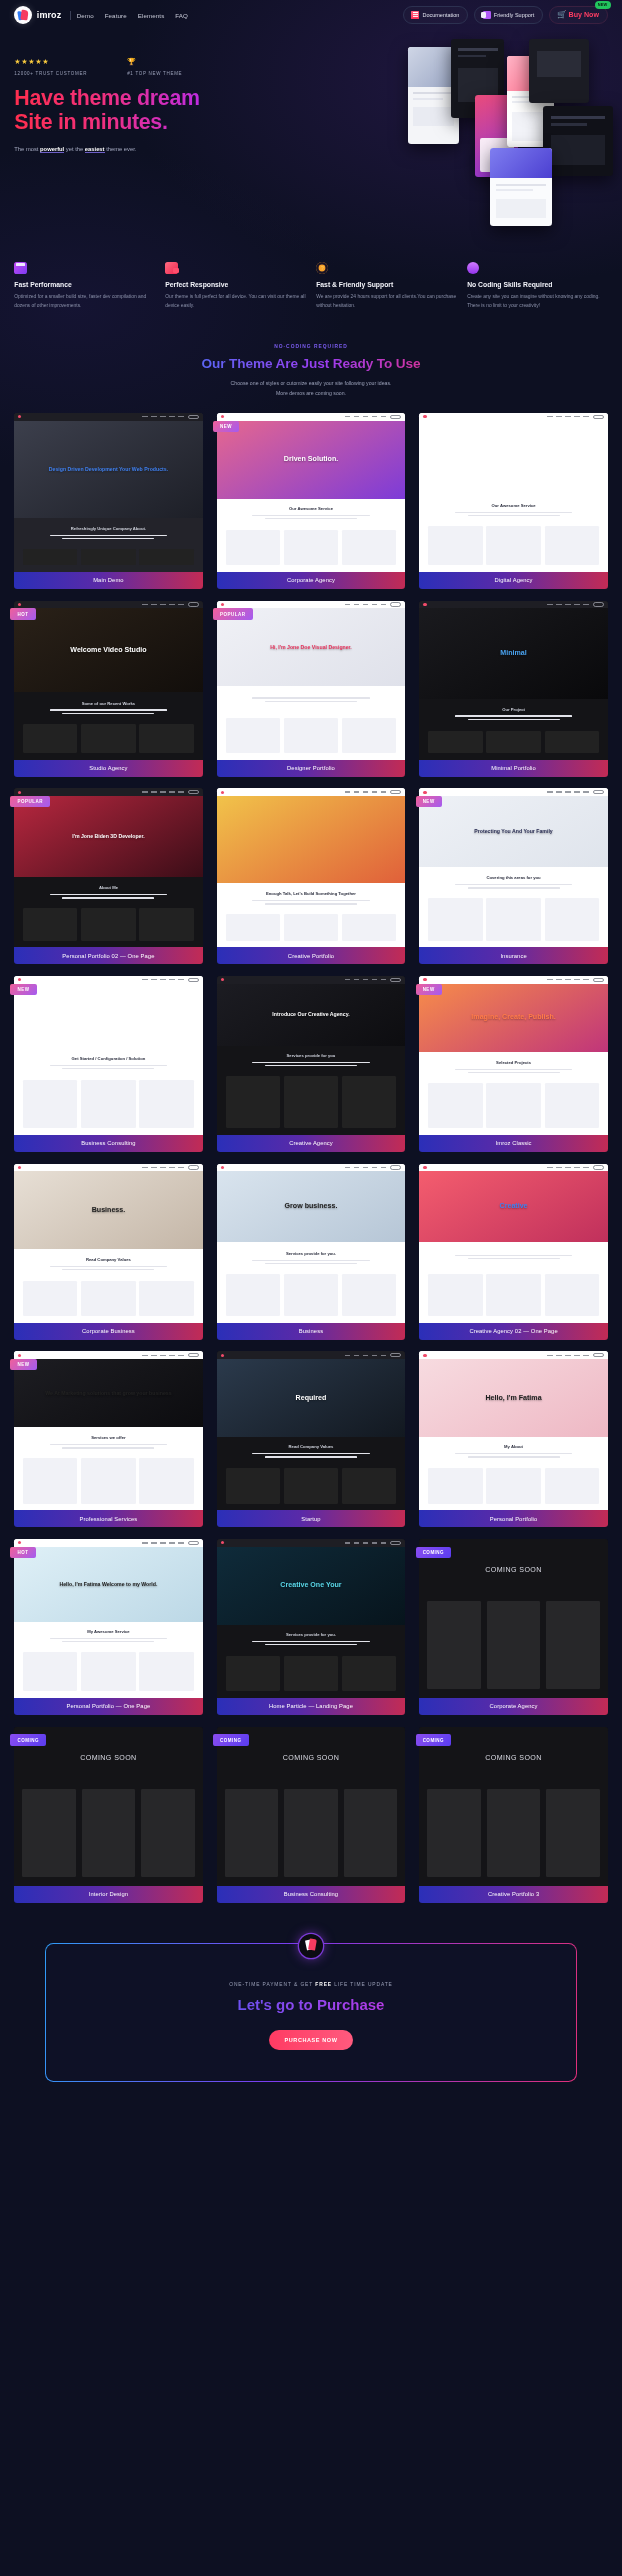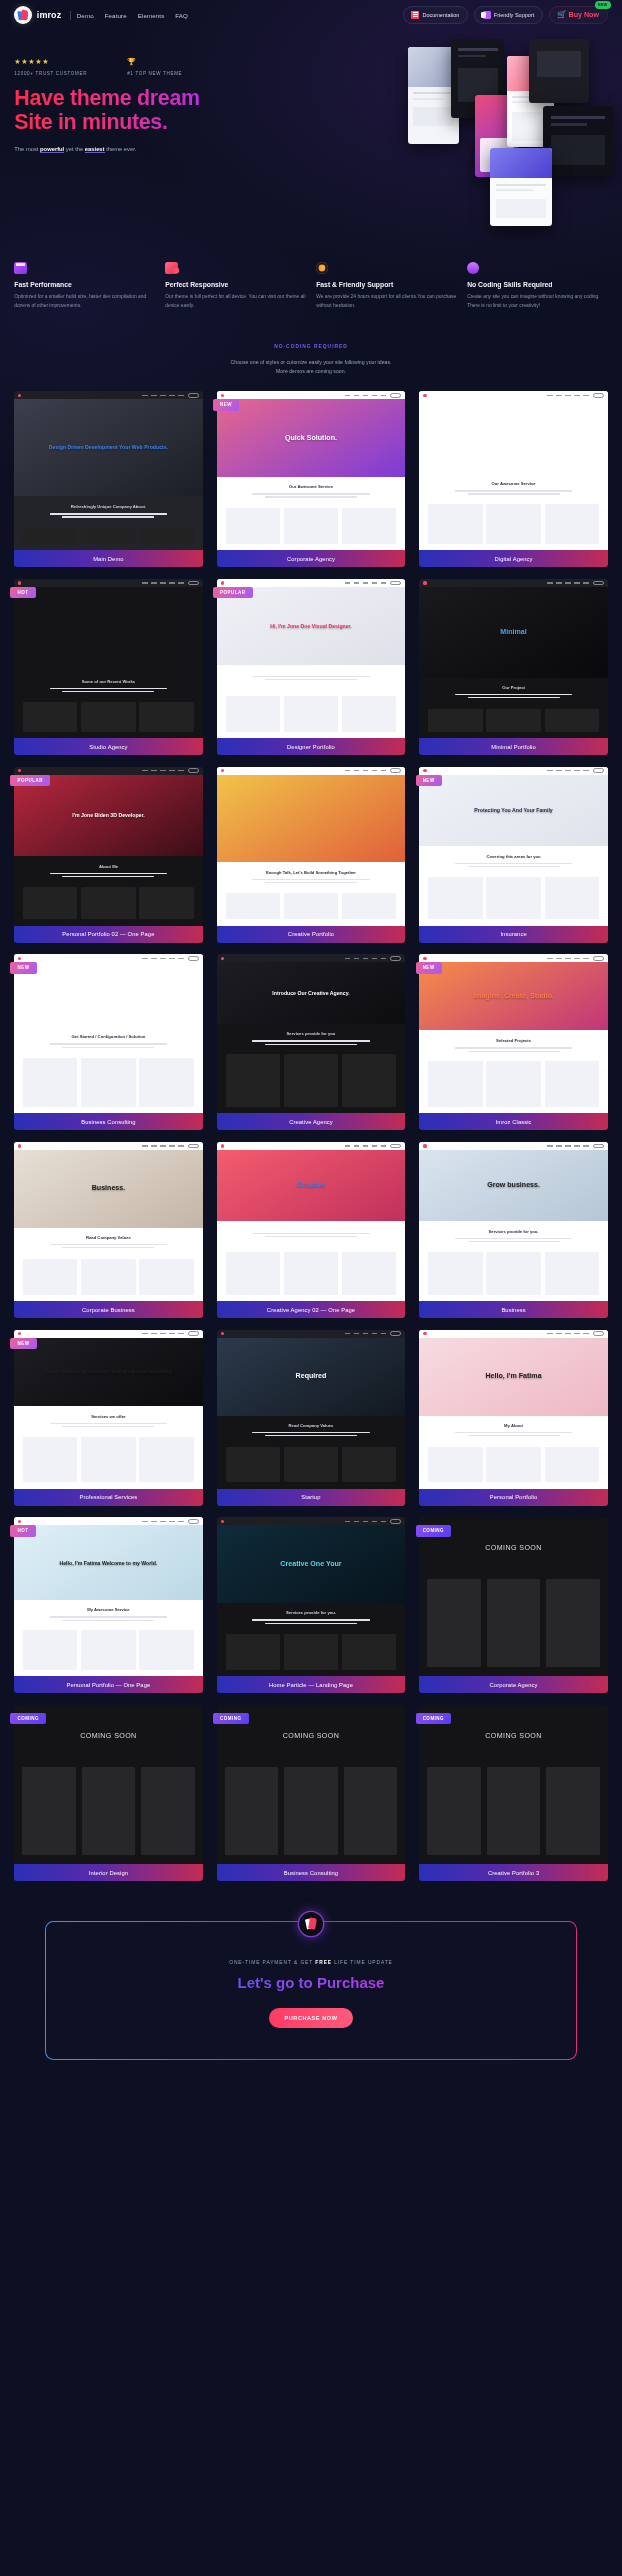--- a/index.html
+++ b/index.html
@@ -270,20 +270,21 @@
   </div>
   <div class="feat">
     <div class="feat-ic fi-code"></div>
     <h3>No Coding Skills Required</h3>
     <p>Create any site you can imagine without knowing any coding. There is no limit to your creativity!</p>
   </div>
 </section>
 
 <section class="sec-head">
   <div class="eyebrow">NO-CODING REQUIRED</div>
+  <div class="sec-title">Our Theme Are Just Ready To Use</div>
   <div class="sec-sub">
     <span>Choose one of styles or cutomize easily your site following your ideas.</span><br>
     <span>More demos are coming soon.</span>
   </div>
 </section>
 
 <section class="grid" id="demo-grid">
     <div class="card">
       <div class="card-shot dark">
         <div class="mock">
@@ -324,21 +325,21 @@
             <span class="mnav">
               <s></s>
               <s></s>
               <s></s>
               <s></s>
               <s></s>
             </span>
             <span class="pill"></span>
           </div>
           <div class="hero-block" style="top:7.8px;height:78px;background:linear-gradient(150deg,#e6678f,#7d3bd8);display:flex;align-items:center;justify-content:center;padding:0 9px;">
-            <div class="ctitle" style="font-size:7.1px;color:#fff;text-shadow:0 0.6px 1.9px rgba(0,0,0,.35);">Quick Solution.</div>
+            <div class="ctitle" style="font-size:7.1px;color:#fff;text-shadow:0 0.6px 1.9px rgba(0,0,0,.35);">Driven Solution.</div>
           </div>
           <div class="hero-block" style="top:93px;left:10.4px;right:10.4px;text-align:center;">
             <div style="font-size:4.2px;color:#2a2d3d;font-weight:700;margin-bottom:3.9px;">Our Awesome Service</div>
             <div class="ln" style="margin:0 auto 1.9px;width:70%;"></div>
             <div class="ln" style="margin:0 auto;width:55%;"></div>
           </div>
           <div class="hero-block" style="top:117px;left:9px;right:9px;bottom:6.5px;display:flex;gap:3.9px;">
             <span class="tile" style="flex:1;background:#f1f2f7;"></span>
             <span class="tile" style="flex:1;background:#f1f2f7;"></span>
             <span class="tile" style="flex:1;background:#f1f2f7;"></span>
@@ -383,20 +384,23 @@
             <span class="dot"></span>
             <span class="mnav">
               <s></s>
               <s></s>
               <s></s>
               <s></s>
               <s></s>
             </span>
             <span class="pill"></span>
           </div>
+          <div class="hero-block" style="top:7.8px;height:84px;background:linear-gradient(150deg,#2a2118,#120e0b);display:flex;align-items:center;justify-content:center;padding:0 9px;">
+            <div class="ctitle" style="font-size:7.1px;color:#fff;text-shadow:0 0.6px 1.9px rgba(0,0,0,.35);">Welcome Video Studio</div>
+          </div>
           <div class="hero-block" style="top:100px;left:10.4px;right:10.4px;text-align:center;">
             <div style="font-size:4.2px;color:#cfd2dc;font-weight:700;margin-bottom:3.9px;">Some of our Recent Works</div>
             <div class="ln" style="margin:0 auto 1.9px;width:70%;"></div>
             <div class="ln" style="margin:0 auto;width:55%;"></div>
           </div>
           <div class="hero-block" style="top:123px;left:9px;right:9px;bottom:6.5px;display:flex;gap:3.9px;">
             <span class="tile" style="flex:1;background:#222;"></span>
             <span class="tile" style="flex:1;background:#222;"></span>
             <span class="tile" style="flex:1;background:#222;"></span>
           </div>
@@ -631,21 +635,21 @@
             <span class="mnav">
               <s></s>
               <s></s>
               <s></s>
               <s></s>
               <s></s>
             </span>
             <span class="pill"></span>
           </div>
           <div class="hero-block" style="top:7.8px;height:68px;background:linear-gradient(150deg,#f78c4a,#c0357a);display:flex;align-items:center;justify-content:center;padding:0 9px;">
-            <div class="ctitle" style="font-size:7.1px;color:#ff7b4a;text-shadow:0 0.6px 1.9px rgba(0,0,0,.35);">Imagine, Create, Studio.</div>
+            <div class="ctitle" style="font-size:7.1px;color:#ff7b4a;text-shadow:0 0.6px 1.9px rgba(0,0,0,.35);">Imagine, Create, Publish.</div>
           </div>
           <div class="hero-block" style="top:84px;left:10.4px;right:10.4px;text-align:center;">
             <div style="font-size:4.2px;color:#2a2d3d;font-weight:700;margin-bottom:3.9px;">Selected Projects</div>
             <div class="ln" style="margin:0 auto 1.9px;width:70%;"></div>
             <div class="ln" style="margin:0 auto;width:55%;"></div>
           </div>
           <div class="hero-block" style="top:107px;left:9px;right:9px;bottom:6.5px;display:flex;gap:3.9px;">
             <span class="tile" style="flex:1;background:#f1f2f7;"></span>
             <span class="tile" style="flex:1;background:#f1f2f7;"></span>
             <span class="tile" style="flex:1;background:#f1f2f7;"></span>
@@ -692,67 +696,67 @@
             <span class="dot"></span>
             <span class="mnav">
               <s></s>
               <s></s>
               <s></s>
               <s></s>
               <s></s>
             </span>
             <span class="pill"></span>
           </div>
+          <div class="hero-block" style="top:7.8px;height:71px;background:linear-gradient(150deg,#d9e4ee,#b6c6d6);display:flex;align-items:center;justify-content:center;padding:0 9px;">
+            <div class="ctitle" style="font-size:7.1px;color:#222;text-shadow:0 0.6px 1.9px rgba(0,0,0,.35);">Grow business.</div>
+          </div>
+          <div class="hero-block" style="top:87px;left:10.4px;right:10.4px;text-align:center;">
+            <div style="font-size:4.2px;color:#2a2d3d;font-weight:700;margin-bottom:3.9px;">Services provide for you.</div>
+            <div class="ln" style="margin:0 auto 1.9px;width:70%;"></div>
+            <div class="ln" style="margin:0 auto;width:55%;"></div>
+          </div>
+          <div class="hero-block" style="top:110px;left:9px;right:9px;bottom:6.5px;display:flex;gap:3.9px;">
+            <span class="tile" style="flex:1;background:#f1f2f7;"></span>
+            <span class="tile" style="flex:1;background:#f1f2f7;"></span>
+            <span class="tile" style="flex:1;background:#f1f2f7;"></span>
+          </div>
+        </div>
+      </div>
+      <div class="card-label">Business</div>
+    </div>
+    <div class="card">
+      <div class="card-shot ">
+        <div class="mock">
+          <div class="bar" style="color:#444a57;background:#ffffff;">
+            <span class="dot"></span>
+            <span class="mnav">
+              <s></s>
+              <s></s>
+              <s></s>
+              <s></s>
+              <s></s>
+            </span>
+            <span class="pill"></span>
+          </div>
           <div class="hero-block" style="top:7.8px;height:71px;background:linear-gradient(150deg,#f45d6e,#c0305c);display:flex;align-items:center;justify-content:center;padding:0 9px;">
             <div class="ctitle" style="font-size:7.1px;color:#3f80f0;text-shadow:0 0.6px 1.9px rgba(0,0,0,.35);">Creative</div>
           </div>
           <div class="hero-block" style="top:87px;left:10.4px;right:10.4px;text-align:center;">
             <div style="font-size:4.2px;color:#2a2d3d;font-weight:700;margin-bottom:3.9px;"></div>
             <div class="ln" style="margin:0 auto 1.9px;width:70%;"></div>
             <div class="ln" style="margin:0 auto;width:55%;"></div>
           </div>
           <div class="hero-block" style="top:110px;left:9px;right:9px;bottom:6.5px;display:flex;gap:3.9px;">
             <span class="tile" style="flex:1;background:#f1f2f7;"></span>
             <span class="tile" style="flex:1;background:#f1f2f7;"></span>
             <span class="tile" style="flex:1;background:#f1f2f7;"></span>
           </div>
         </div>
       </div>
       <div class="card-label">Creative Agency 02 — One Page</div>
-    </div>
-    <div class="card">
-      <div class="card-shot ">
-        <div class="mock">
-          <div class="bar" style="color:#444a57;background:#ffffff;">
-            <span class="dot"></span>
-            <span class="mnav">
-              <s></s>
-              <s></s>
-              <s></s>
-              <s></s>
-              <s></s>
-            </span>
-            <span class="pill"></span>
-          </div>
-          <div class="hero-block" style="top:7.8px;height:71px;background:linear-gradient(150deg,#d9e4ee,#b6c6d6);display:flex;align-items:center;justify-content:center;padding:0 9px;">
-            <div class="ctitle" style="font-size:7.1px;color:#222;text-shadow:0 0.6px 1.9px rgba(0,0,0,.35);">Grow business.</div>
-          </div>
-          <div class="hero-block" style="top:87px;left:10.4px;right:10.4px;text-align:center;">
-            <div style="font-size:4.2px;color:#2a2d3d;font-weight:700;margin-bottom:3.9px;">Services provide for you.</div>
-            <div class="ln" style="margin:0 auto 1.9px;width:70%;"></div>
-            <div class="ln" style="margin:0 auto;width:55%;"></div>
-          </div>
-          <div class="hero-block" style="top:110px;left:9px;right:9px;bottom:6.5px;display:flex;gap:3.9px;">
-            <span class="tile" style="flex:1;background:#f1f2f7;"></span>
-            <span class="tile" style="flex:1;background:#f1f2f7;"></span>
-            <span class="tile" style="flex:1;background:#f1f2f7;"></span>
-          </div>
-        </div>
-      </div>
-      <div class="card-label">Business</div>
     </div>
     <div class="card">
       <div class="ribbon new">NEW</div>
       <div class="card-shot ">
         <div class="mock">
           <div class="bar" style="color:#444a57;background:#ffffff;">
             <span class="dot"></span>
             <span class="mnav">
               <s></s>
               <s></s>

